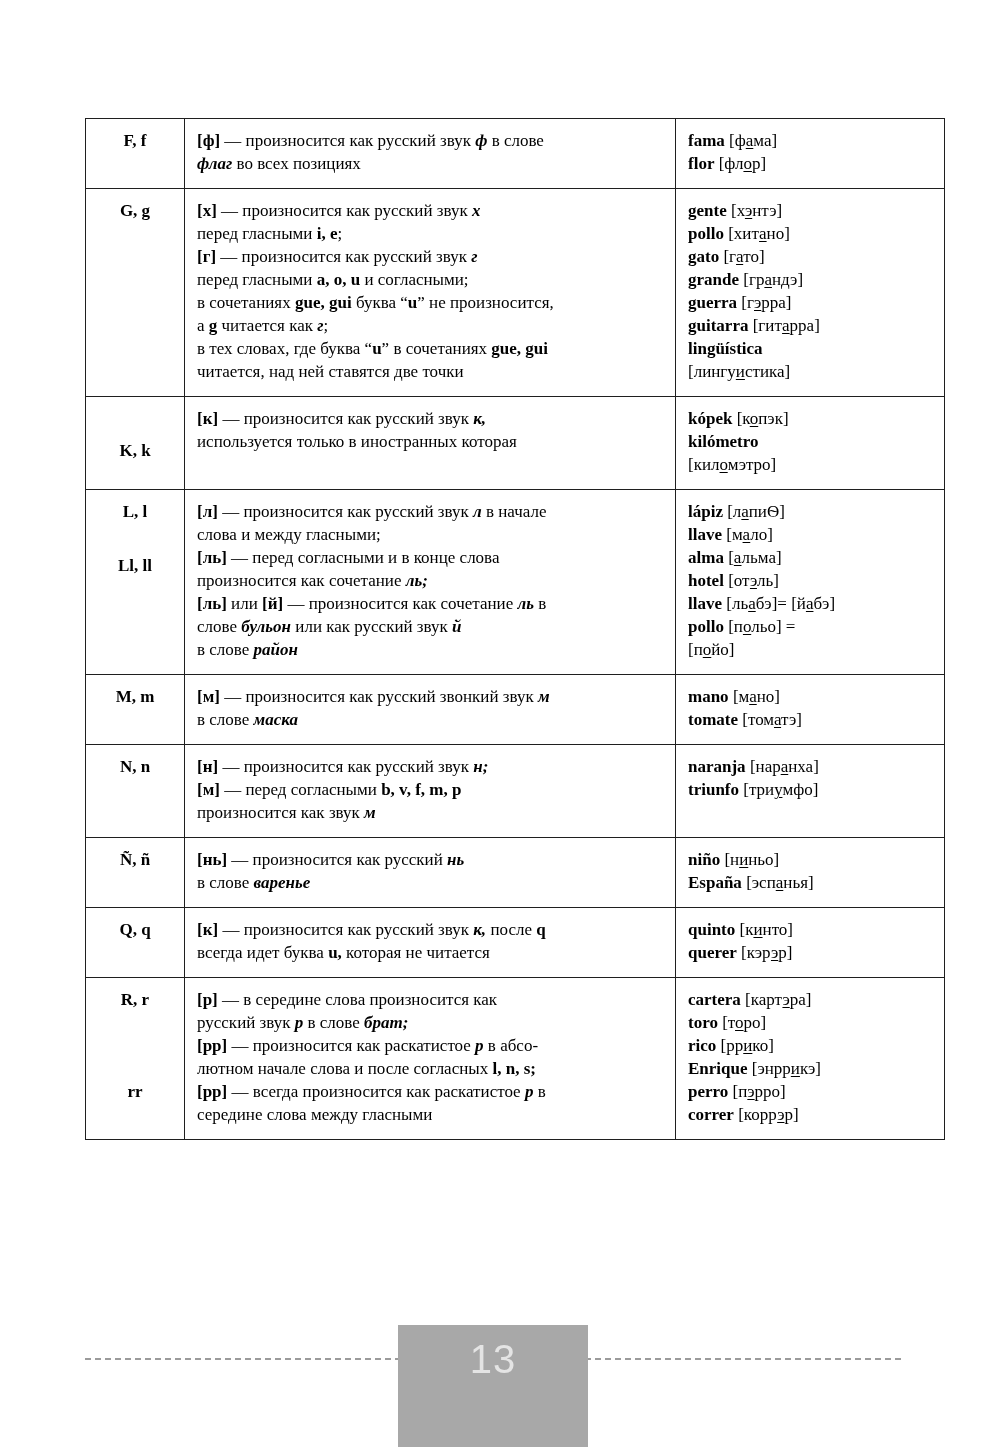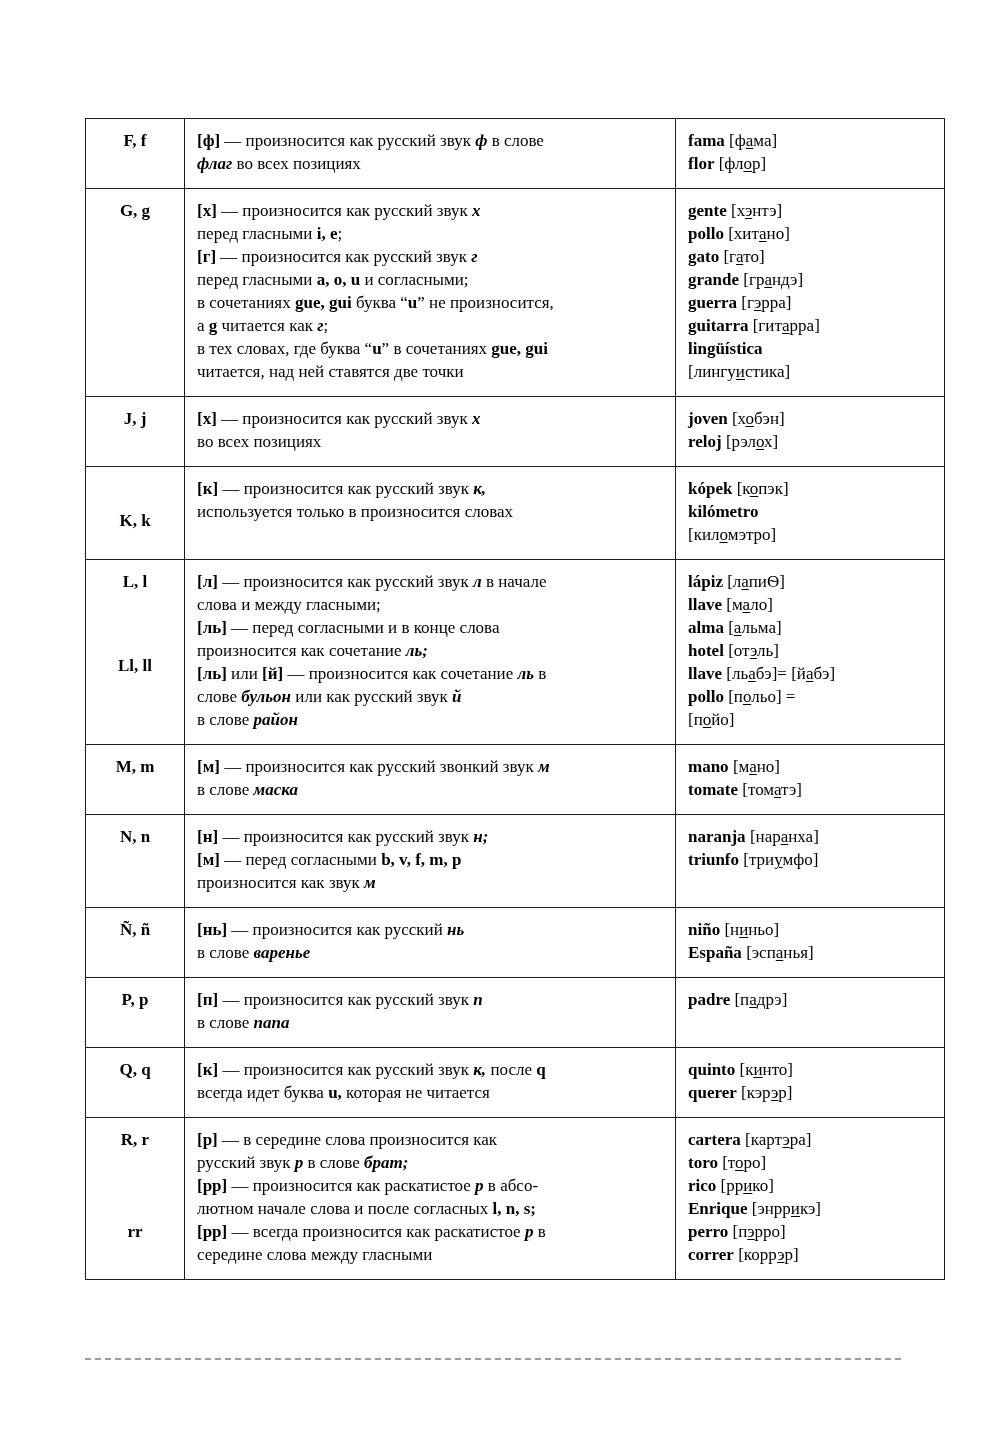--- a/index.html
+++ b/index.html
@@ -81,49 +81,36 @@
             <div class="line"><b>gato</b> [г<span class="st">а</span>то]</div>
             <div class="line"><b>grande</b> [гр<span class="st">а</span>ндэ]</div>
             <div class="line"><b>guerra</b> [г<span class="st">э</span>рра]</div>
             <div class="line"><b>guitarra</b> [гит<span class="st">а</span>рра]</div>
             <div class="line"><b>lingüística</b></div>
             <div class="line">[лингу<span class="st">и</span>стика]</div>
           </td>
         </tr>
         <tr>
           <td class="col-letter">
-            <div>J, j</div>
-          </td>
-          <td class="col-desc">
-            <div class="line"><b>[х]</b> — произносится как русский звук <b><i>х</i></b></div>
-            <div class="line">во всех позициях</div>
-          </td>
-          <td class="col-ex">
-            <div class="line"><b>joven</b> [х<span class="st">о</span>бэн]</div>
-            <div class="line"><b>reloj</b> [рэл<span class="st">о</span>х]</div>
-          </td>
-        </tr>
-        <tr>
-          <td class="col-letter">
             <div style="margin-top: 32px;">K, k</div>
           </td>
           <td class="col-desc">
             <div class="line"><b>[к]</b> — произносится как русский звук <b><i>к,</i></b></div>
-            <div class="line">используется только в произносится словах</div>
+            <div class="line">используется только в иностранных которая</div>
           </td>
           <td class="col-ex">
             <div class="line"><b>kópek</b> [к<span class="st">о</span>пэк]</div>
             <div class="line"><b>kilómetro</b></div>
             <div class="line">[кил<span class="st">о</span>мэтро]</div>
           </td>
         </tr>
         <tr>
           <td class="col-letter">
             <div>L, l</div>
-            <div style="margin-top: 61px;">Ll, ll</div>
+            <div style="margin-top: 31px;">Ll, ll</div>
           </td>
           <td class="col-desc">
             <div class="line"><b>[л]</b> — произносится как русский звук <b><i>л</i></b> в начале</div>
             <div class="line">слова и между гласными;</div>
             <div class="line"><b>[ль]</b> — перед согласными и в конце слова</div>
             <div class="line">произносится как сочетание <b><i>ль;</i></b></div>
             <div class="line"><b>[ль]</b> или <b>[й]</b> — произносится как сочетание <b><i>ль</i></b> в</div>
             <div class="line">слове <b><i>бульон</i></b> или как русский звук <b><i>й</i></b></div>
             <div class="line">в слове <b><i>район</i></b></div>
           </td>
@@ -172,32 +159,20 @@
             <div class="line"><b>[нь]</b> — произносится как русский <b><i>нь</i></b></div>
             <div class="line">в слове <b><i>варенье</i></b></div>
           </td>
           <td class="col-ex">
             <div class="line"><b>niño</b> [н<span class="st">и</span>ньо]</div>
             <div class="line"><b>España</b> [эсп<span class="st">а</span>нья]</div>
           </td>
         </tr>
         <tr>
           <td class="col-letter">
-            <div>P, p</div>
-          </td>
-          <td class="col-desc">
-            <div class="line"><b>[п]</b> — произносится как русский звук <b><i>п</i></b></div>
-            <div class="line">в слове <b><i>папа</i></b></div>
-          </td>
-          <td class="col-ex">
-            <div class="line"><b>padre</b> [п<span class="st">а</span>дрэ]</div>
-          </td>
-        </tr>
-        <tr>
-          <td class="col-letter">
             <div>Q, q</div>
           </td>
           <td class="col-desc">
             <div class="line"><b>[к]</b> — произносится как русский звук <b><i>к,</i></b> после <b>q</b></div>
             <div class="line">всегда идет буква <b>u,</b> которая не читается</div>
           </td>
           <td class="col-ex">
             <div class="line"><b>quinto</b> [к<span class="st">и</span>нто]</div>
             <div class="line"><b>querer</b> [кэр<span class="st">э</span>р]</div>
           </td>
@@ -222,15 +197,18 @@
             <div class="line"><b>Enrique</b> [энрр<span class="st">и</span>кэ]</div>
             <div class="line"><b>perro</b> [п<span class="st">э</span>рро]</div>
             <div class="line"><b>correr</b> [корр<span class="st">э</span>р]</div>
           </td>
         </tr>
       </tbody>
   </table>
 
   <div class="footer">
     <div class="dash-line"></div>
+    <div class="page-box">
+      <span class="page-num">13</span>
+    </div>
   </div>
 
 </div>
 
 </body></html>

